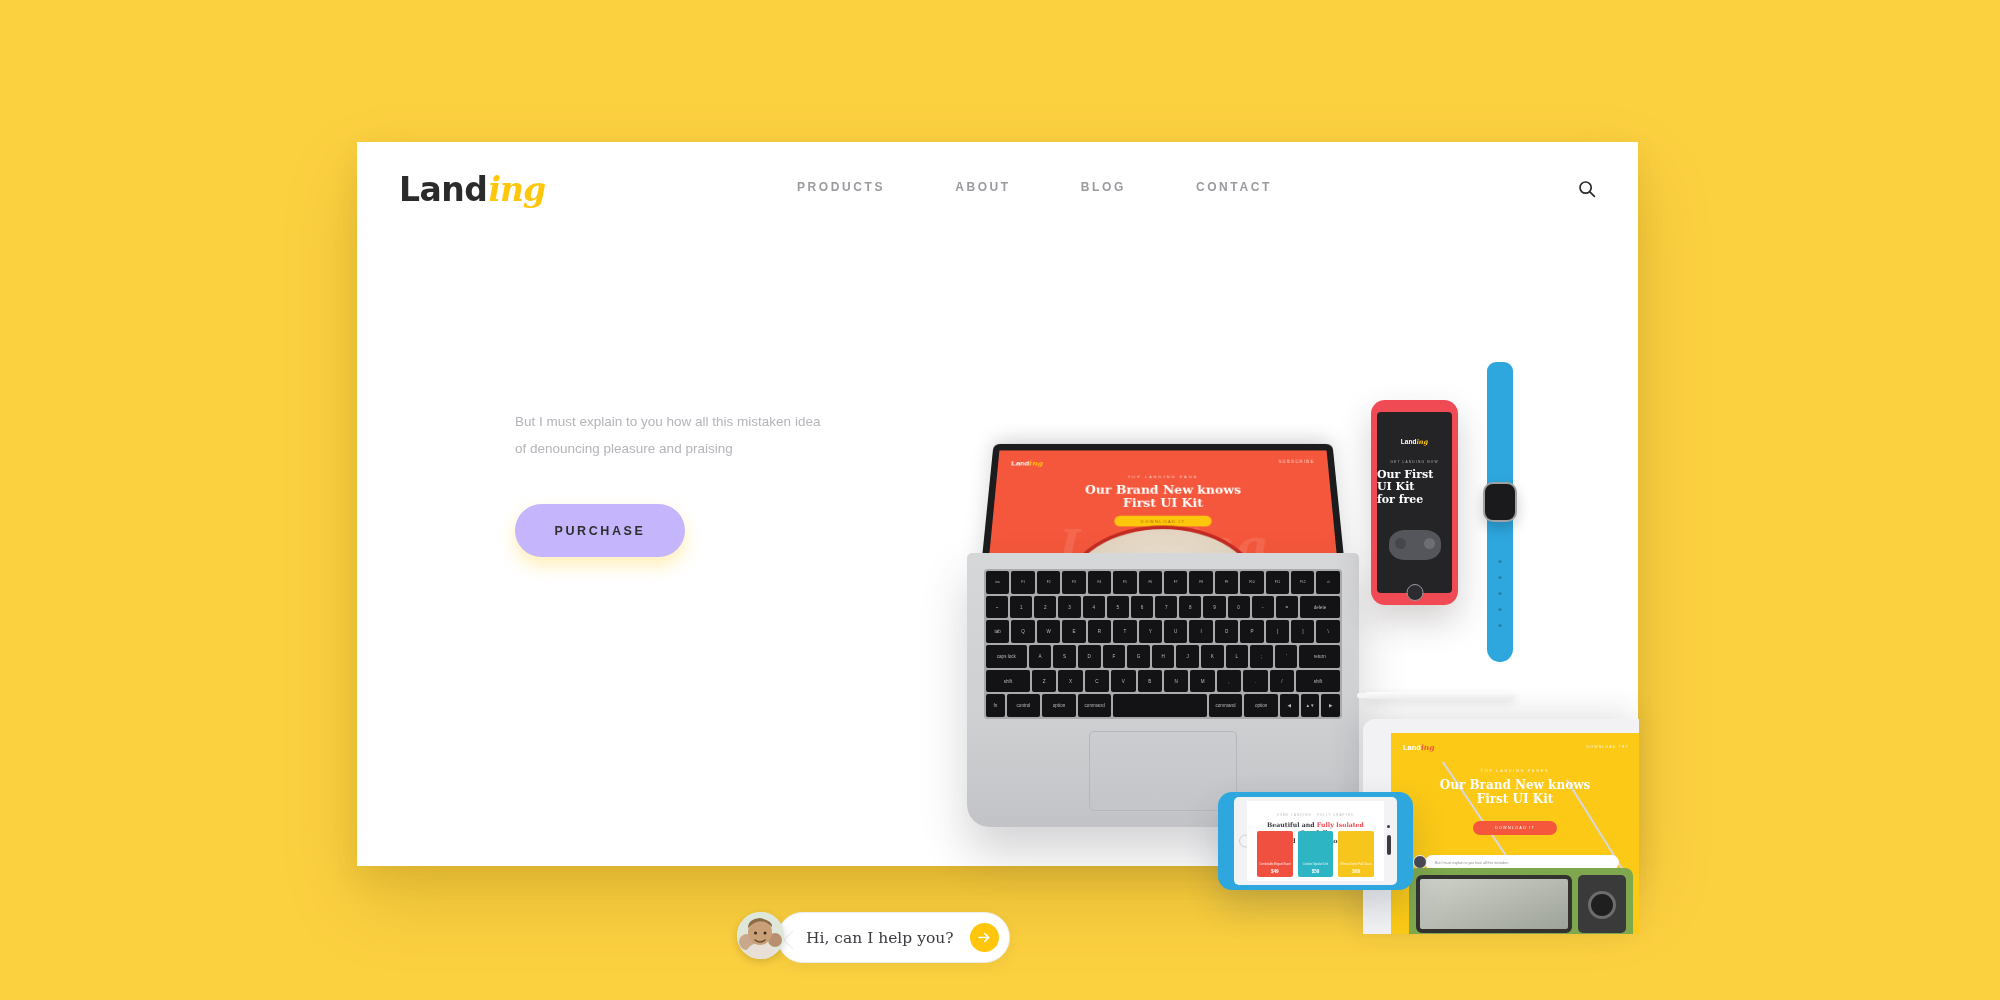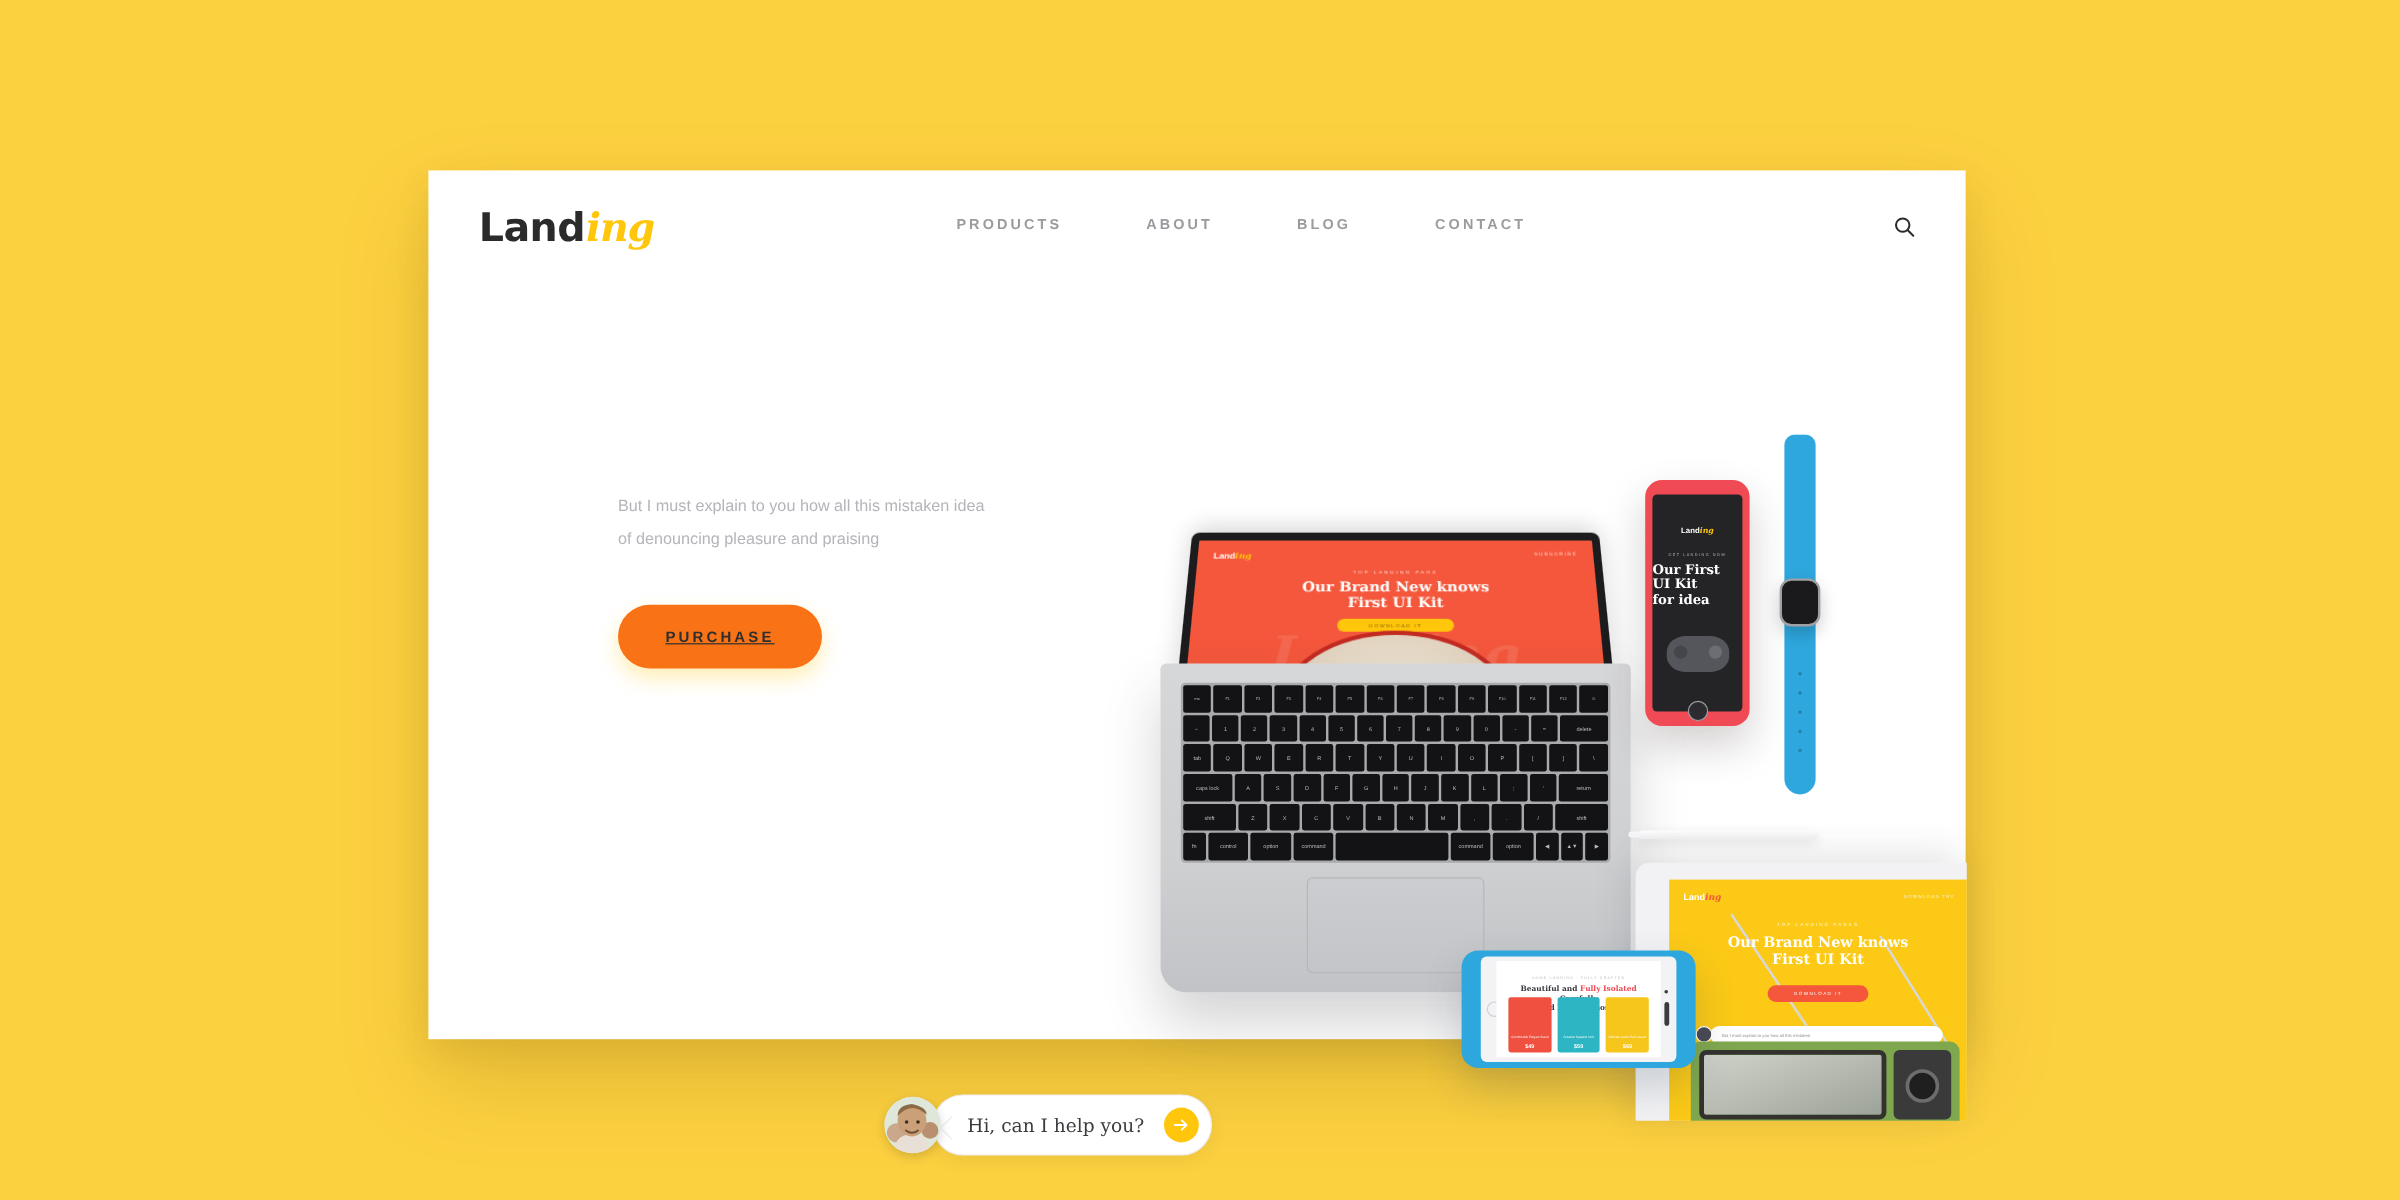--- a/index.html
+++ b/index.html
@@ -61,37 +61,36 @@
     color: #34343a; letter-spacing: -.3px;
   }
   #hero-subtitle {
     margin-top: 34px;
     font-size: 13.5px; line-height: 2.0;
     color: #b4b4ba; max-width: 320px;
   }
   #hero-actions { margin-top: 42px; display: flex; align-items: center; gap: 20px; }
   #purchase-button {
     width: 170px; height: 53px; border-radius: 27px;
-    background: #f97316; border: none; color: #2e2e2e;
+    background: #c4b5fd; border: none; color: #2e2e2e;
     font-size: 12.5px; font-weight: 700; letter-spacing: 2.6px;
     cursor: pointer; font-family: "Liberation Sans", sans-serif;
     box-shadow: 0 8px 18px rgba(255,198,11,.30);
-    text-decoration: underline;
   }
   #try-button {
     width: 168px; height: 53px; border-radius: 27px;
     background: #fff; border: 1px solid #e6e6ea; color: #2e2e2e;
     font-size: 12.5px; font-weight: 700; letter-spacing: 2.6px;
     cursor: pointer; font-family: "Liberation Sans", sans-serif;
   }
 
   
   #chat-widget {
     position: absolute; left: 380px; top: 770px;
-    display: flex; align-items: center;
+    display: flex; align-items: flex-start;
   }
   #chat-avatar {
     width: 47px; height: 47px; border-radius: 50%;
     overflow: hidden; position: relative; z-index: 3;
     box-shadow: 0 3px 9px rgba(0,0,0,.16);
     background: #e8efe5; flex: none;
   }
   #chat-bubble {
     position: relative; margin-left: -7px;
     height: 51px; border-radius: 26px; background: #fff;
@@ -523,21 +522,21 @@
       </div>
     </div>
 
     <div id="phone-portrait">
       <div id="phone-portrait-screen">
         <div class="pp-logo"><span>Land</span><i>ing</i></div>
         <div class="pp-eyebrow">GET LANDING NOW</div>
         <div class="pp-head">
           <span>Our First</span><br>
           <span>UI Kit</span><br>
-          <span>for idea</span>
+          <span>for free</span>
         </div>
         <div class="pp-pad"></div>
       </div>
       <div id="phone-home-button"></div>
     </div>
 
     <div id="smartwatch">
       <div class="watch-band top"></div>
       <div class="watch-band bottom">
         <div class="watch-hole" style="top:58px"></div>

